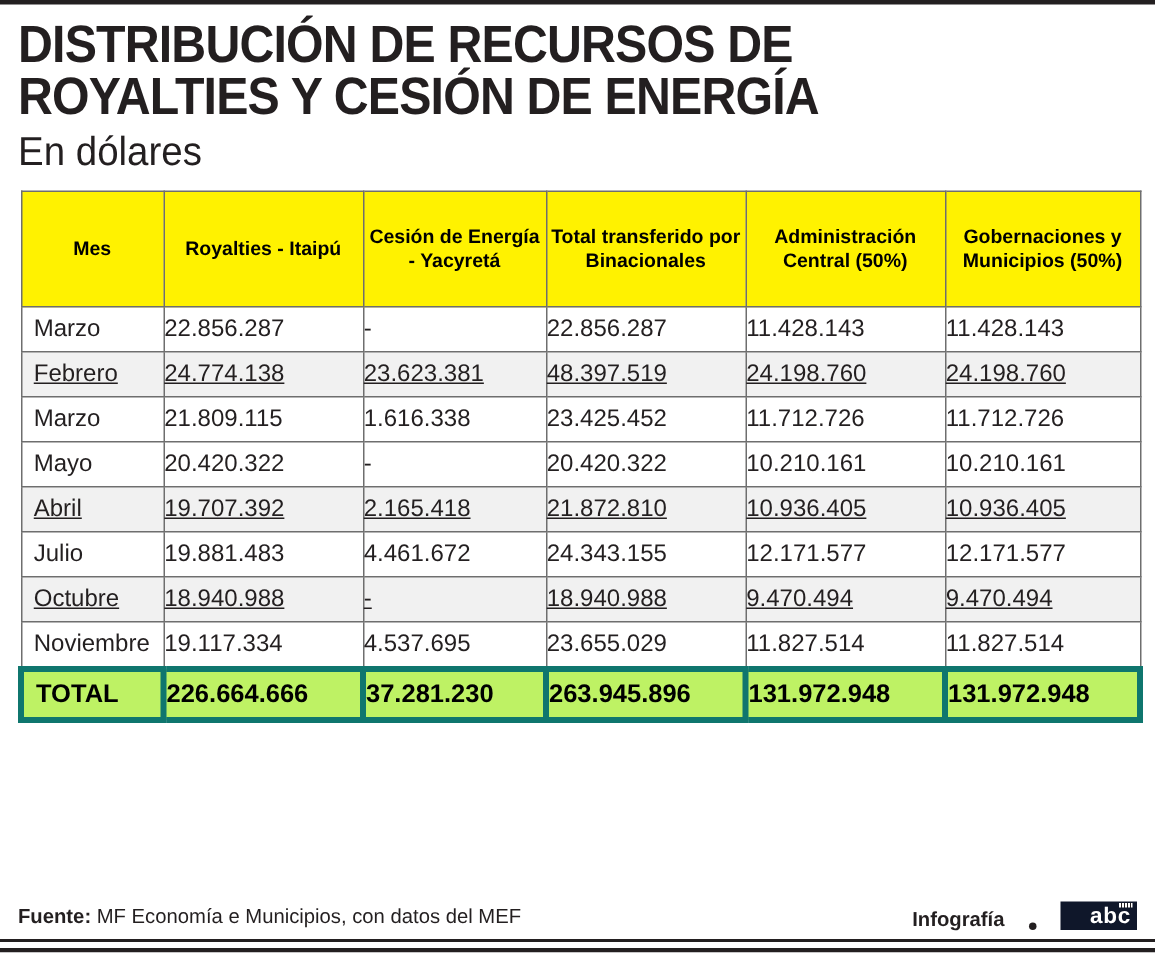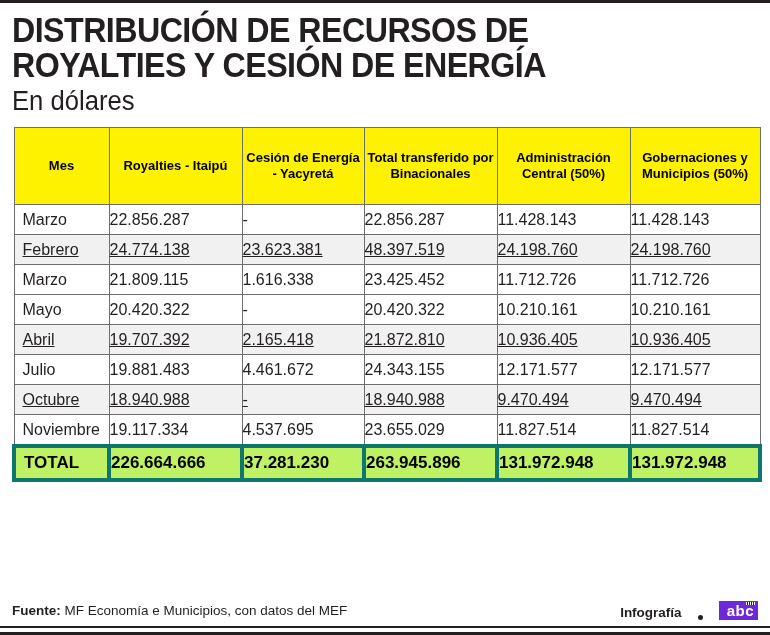--- a/index.html
+++ b/index.html
@@ -158,27 +158,27 @@
   .credit .dot {
     display: inline-block;
     width: 5px;
     height: 5px;
     background: #231f20;
     border-radius: 50%;
     margin: 0 1px;
   }
   .logo-abc {
     display: inline-block;
-    background: #6d28d9;
+    background: #0f172a;
     color: #ffffff;
     font-weight: bold;
     font-size: 15px;
     line-height: 15px;
     letter-spacing: 0.5px;
-    padding: 2px 4px 2px 8px;
+    padding: 2px 4px 2px 20px;
     position: relative;
     top: 0px;
   }
   .logo-abc .tick {
     position: absolute;
     top: 1px;
     right: 3px;
     width: 9px;
     height: 3px;
     background: repeating-linear-gradient(

